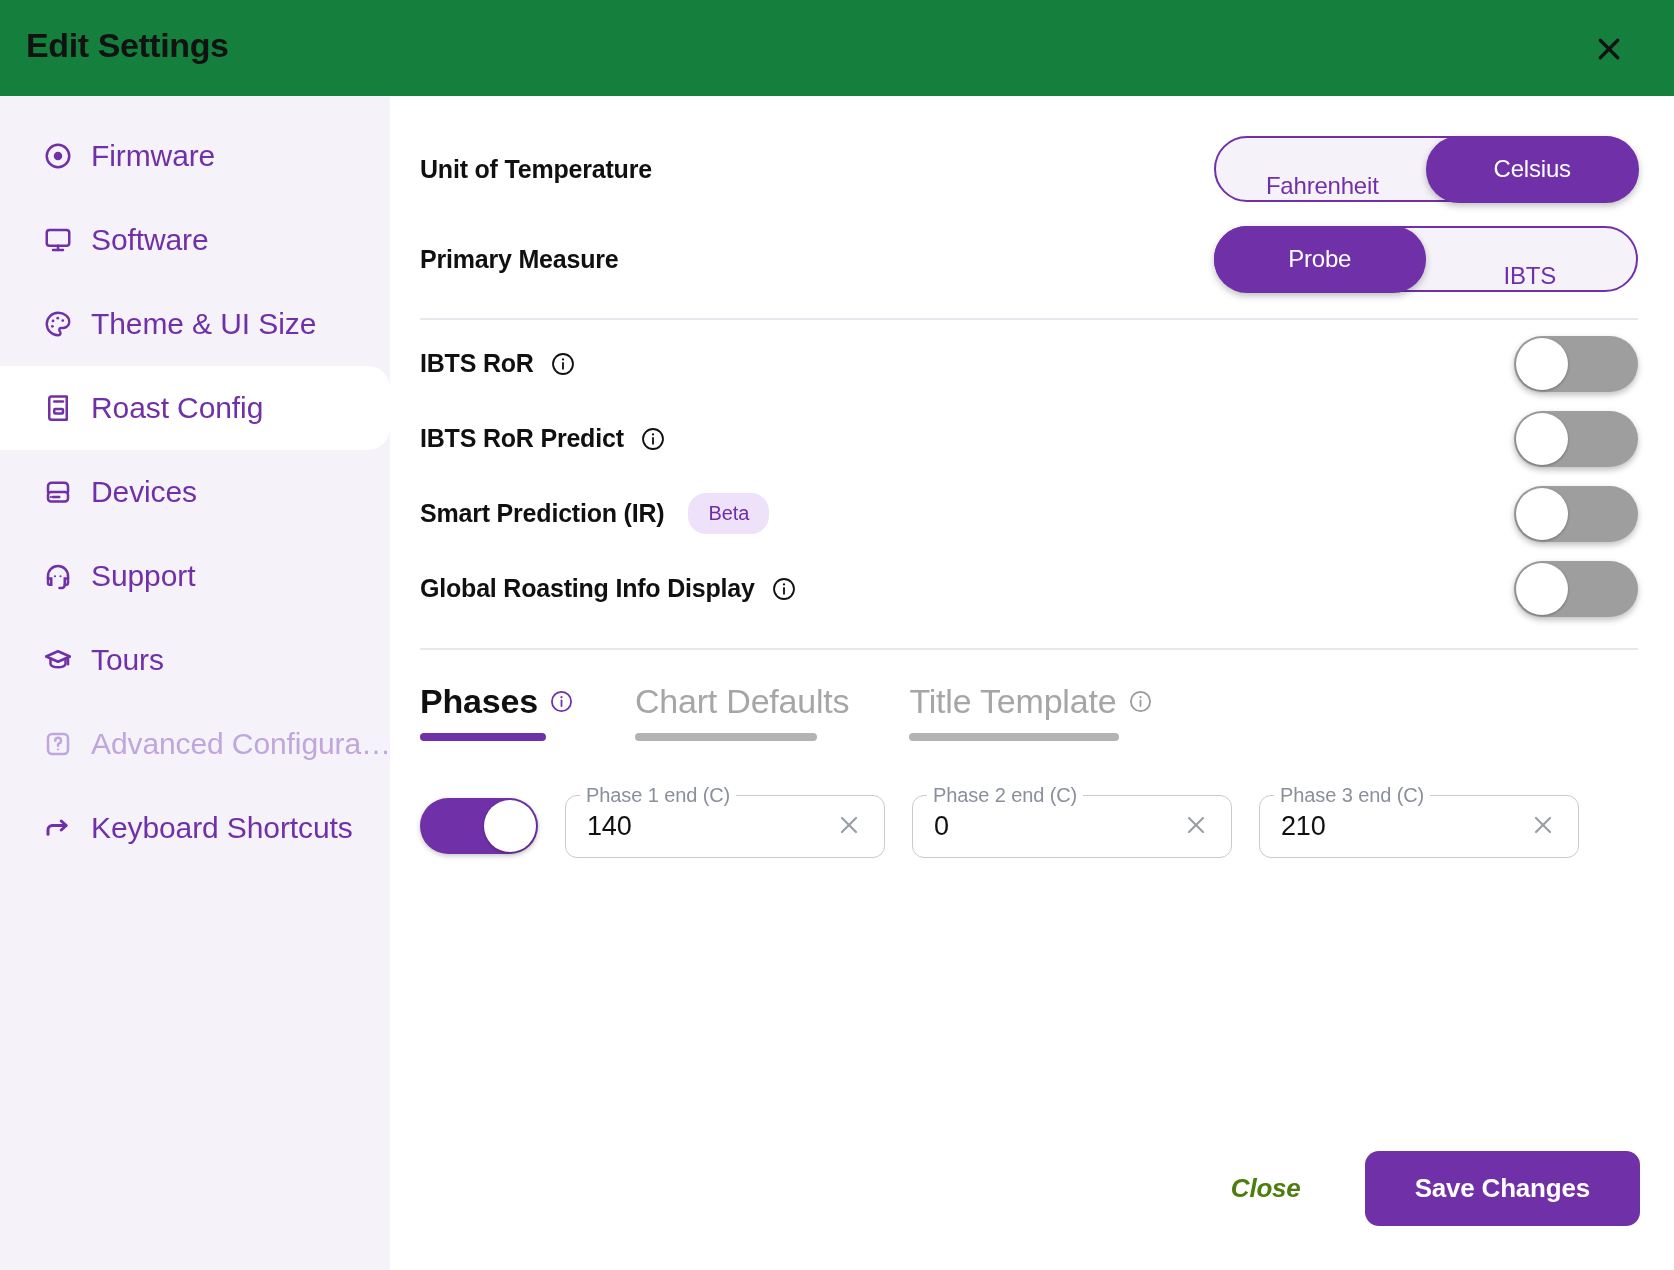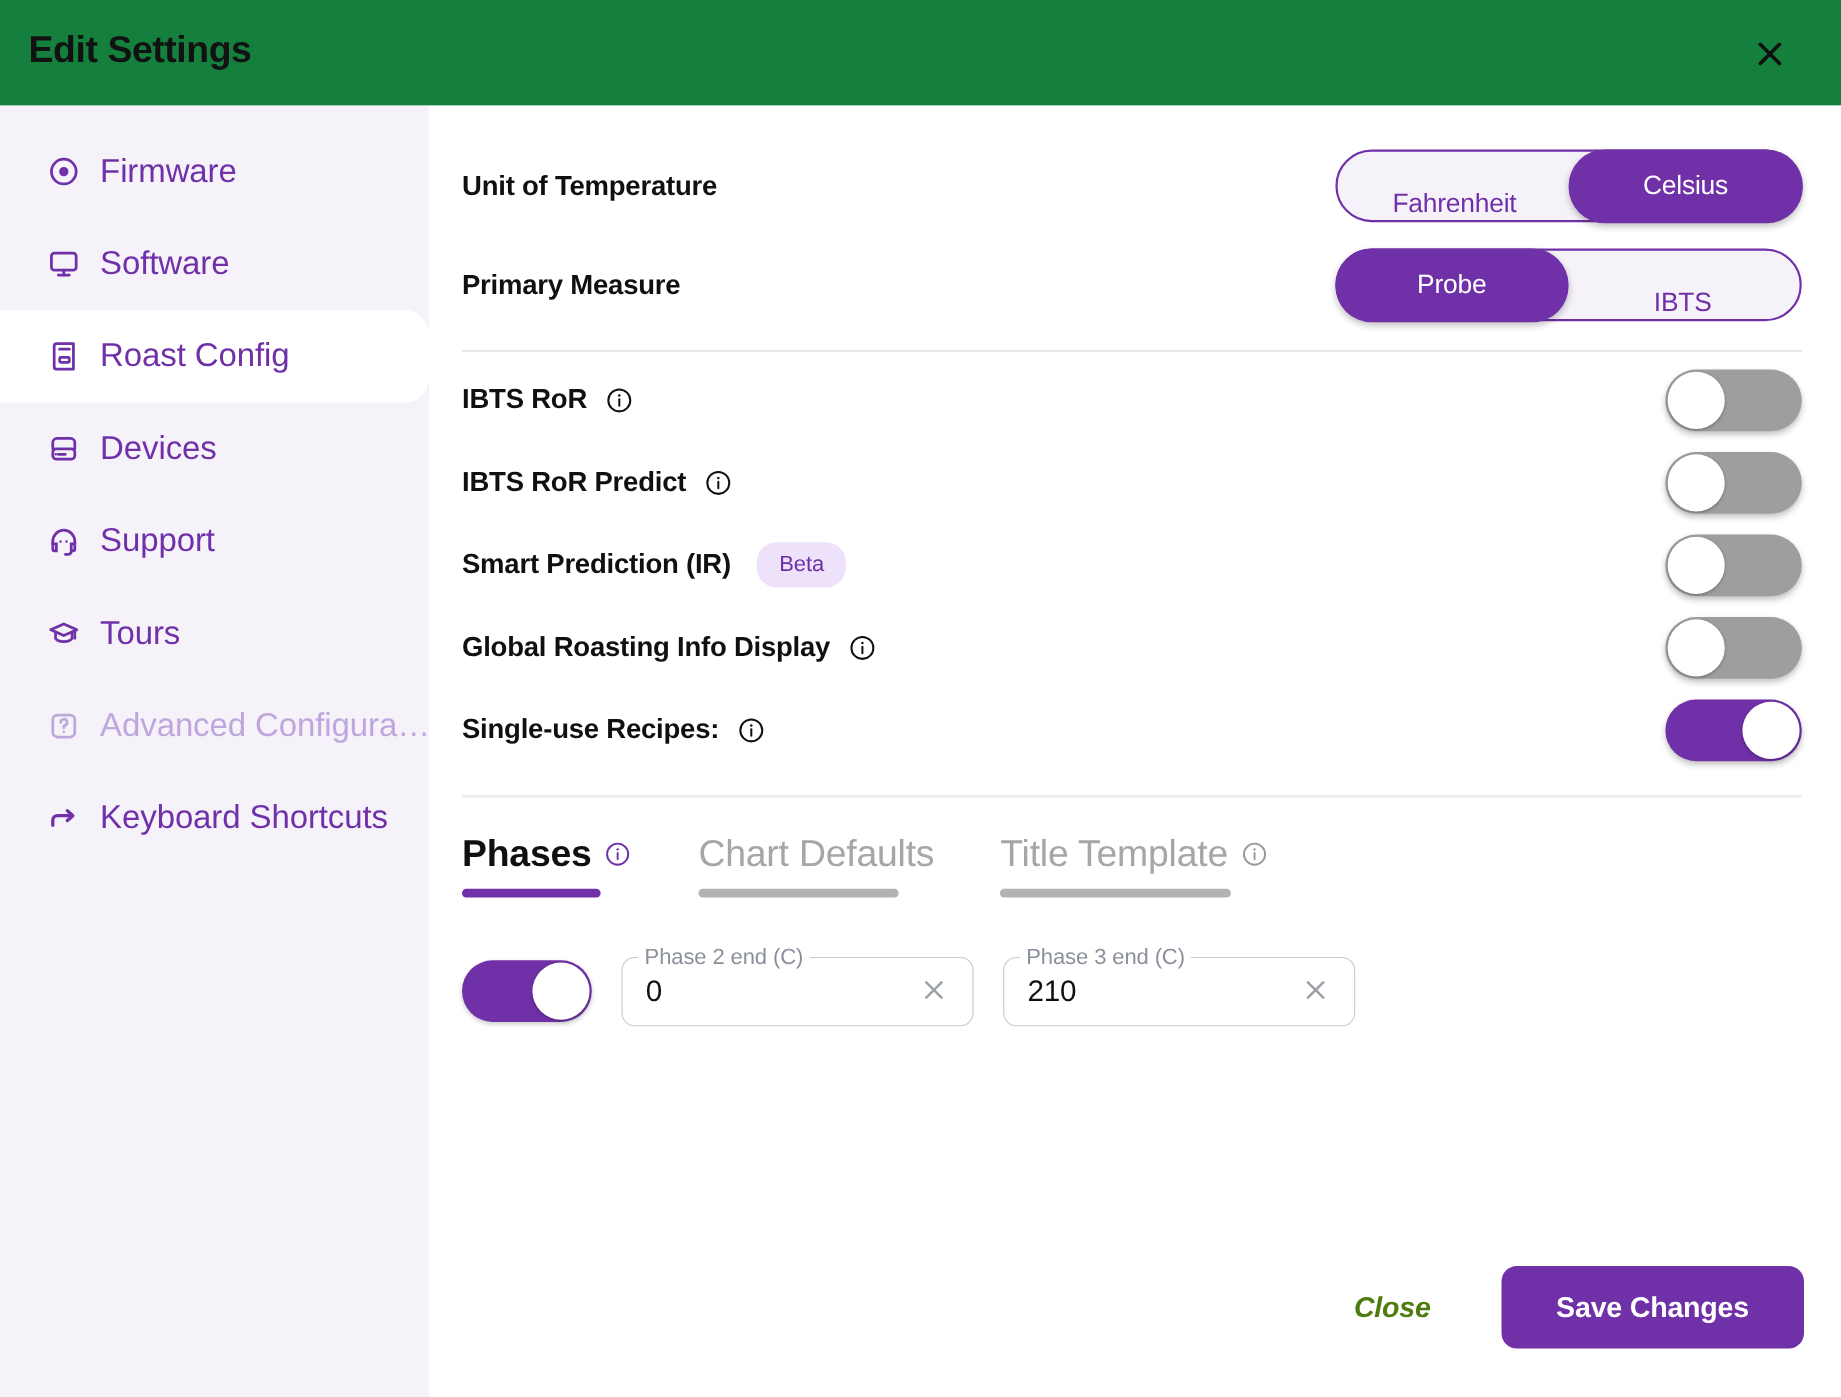--- a/index.html
+++ b/index.html
@@ -404,20 +404,32 @@
         <span class="nav-icon">
           <svg width="30" height="30" viewBox="0 0 24 24" fill="none" stroke="currentColor" stroke-width="2" stroke-linecap="round">
             <rect x="3" y="4" width="18" height="12.5" rx="2.2"></rect>
               <line x1="12" y1="16.5" x2="12" y2="20"></line>
               <line x1="8" y1="20" x2="16" y2="20"></line>
           </svg>
         </span>
         <span class="nav-label">Software</span>
       </div>
 
+      <div class="nav-item">
+        <span class="nav-icon">
+          <svg width="30" height="30" viewBox="0 0 24 24" fill="none" stroke="currentColor" stroke-width="1.9">
+            <path d="M12 3a9 9 0 0 0 0 18c1.3 0 2-0.9 2-1.8 0-0.5-0.2-0.9-0.5-1.2-0.3-0.3-0.5-0.7-0.5-1.2 0-0.9 0.8-1.6 1.7-1.6H16a5 5 0 0 0 5-5c0-4-4-7.2-9-7.2z"></path>
+            <circle cx="8" cy="9.5" r="1.1" fill="currentColor" stroke="none"></circle>
+            <circle cx="11.8" cy="7.3" r="1.1" fill="currentColor" stroke="none"></circle>
+            <circle cx="15.8" cy="9.2" r="1.1" fill="currentColor" stroke="none"></circle>
+            <circle cx="7.5" cy="13.8" r="1.1" fill="currentColor" stroke="none"></circle>
+          </svg>
+        </span>
+        <span class="nav-label">Theme &amp; UI Size</span>
+      </div>
 
       <div class="nav-item active">
         <span class="nav-icon">
           <svg width="30" height="30" viewBox="0 0 24 24" fill="none" stroke="currentColor" stroke-width="2" stroke-linejoin="round">
             <path d="M5 4.5a1.8 1.8 0 0 1 1.8-1.8H19v18.6H6.8A1.8 1.8 0 0 1 5 19.5z"></path>
             <line x1="9" y1="6.8" x2="16" y2="6.8" stroke-linecap="round"></line>
             <rect x="9" y="12.8" width="7" height="3.6" rx="0.8"></rect>
           </svg>
         </span>
         <span class="nav-label">Roast Config</span>
@@ -555,35 +567,20 @@
                   <line x1="12" y1="11" x2="12" y2="16.4" stroke-linecap="round"></line>
                 <circle cx="12" cy="7.8" r="1.05" fill="#111" stroke="none"></circle>
               </svg>
             </span>
           </div>
           <div class="switch off">
               <span class="knob"></span>
             </div>
         </div>
 
-        <div class="tog-row">
-          <div class="tog-left">
-            <span class="tog-label">Single-use Recipes:</span>
-            <span class="info-icon">
-              <svg width="26" height="26" viewBox="0 0 24 24" fill="none" stroke="#111" stroke-width="1.7">
-                <circle cx="12" cy="12" r="9.2"></circle>
-                  <line x1="12" y1="11" x2="12" y2="16.4" stroke-linecap="round"></line>
-                <circle cx="12" cy="7.8" r="1.05" fill="#111" stroke="none"></circle>
-              </svg>
-            </span>
-          </div>
-          <div class="switch on">
-              <span class="knob"></span>
-            </div>
-        </div>
 
         <div class="divider" style="margin-top:22px;"></div>
 
         <div class="tabs">
           <div class="tab active">
             <div class="tab-head">
               <span class="tab-text">Phases</span>
               <span class="info-icon">
                 <svg width="25" height="25" viewBox="0 0 24 24" fill="none" stroke="#7030a8" stroke-width="1.7">
                   <circle cx="12" cy="12" r="9.2"></circle>
@@ -615,20 +612,32 @@
             </div>
             <div class="tab-underline" style="width:210px;"></div>
           </div>
         </div>
 
         <div class="phase-row">
           <div class="phase-switch">
               <span class="knob"></span>
             </div>
 
+          <div class="field">
+            <fieldset>
+              <legend>Phase 1 end (C)</legend>
+            </fieldset>
+            <div class="value">140</div>
+            <span class="clear">
+              <svg width="28" height="28" viewBox="0 0 24 24" fill="none" stroke="currentColor" stroke-width="1.9" stroke-linecap="round">
+                <line x1="6" y1="6" x2="18" y2="18"></line>
+                  <line x1="18" y1="6" x2="6" y2="18"></line>
+              </svg>
+            </span>
+          </div>
 
           <div class="field">
             <fieldset>
               <legend>Phase 2 end (C)</legend>
             </fieldset>
             <div class="value">0</div>
             <span class="clear">
               <svg width="28" height="28" viewBox="0 0 24 24" fill="none" stroke="currentColor" stroke-width="1.9" stroke-linecap="round">
                 <line x1="6" y1="6" x2="18" y2="18"></line>
                   <line x1="18" y1="6" x2="6" y2="18"></line>

